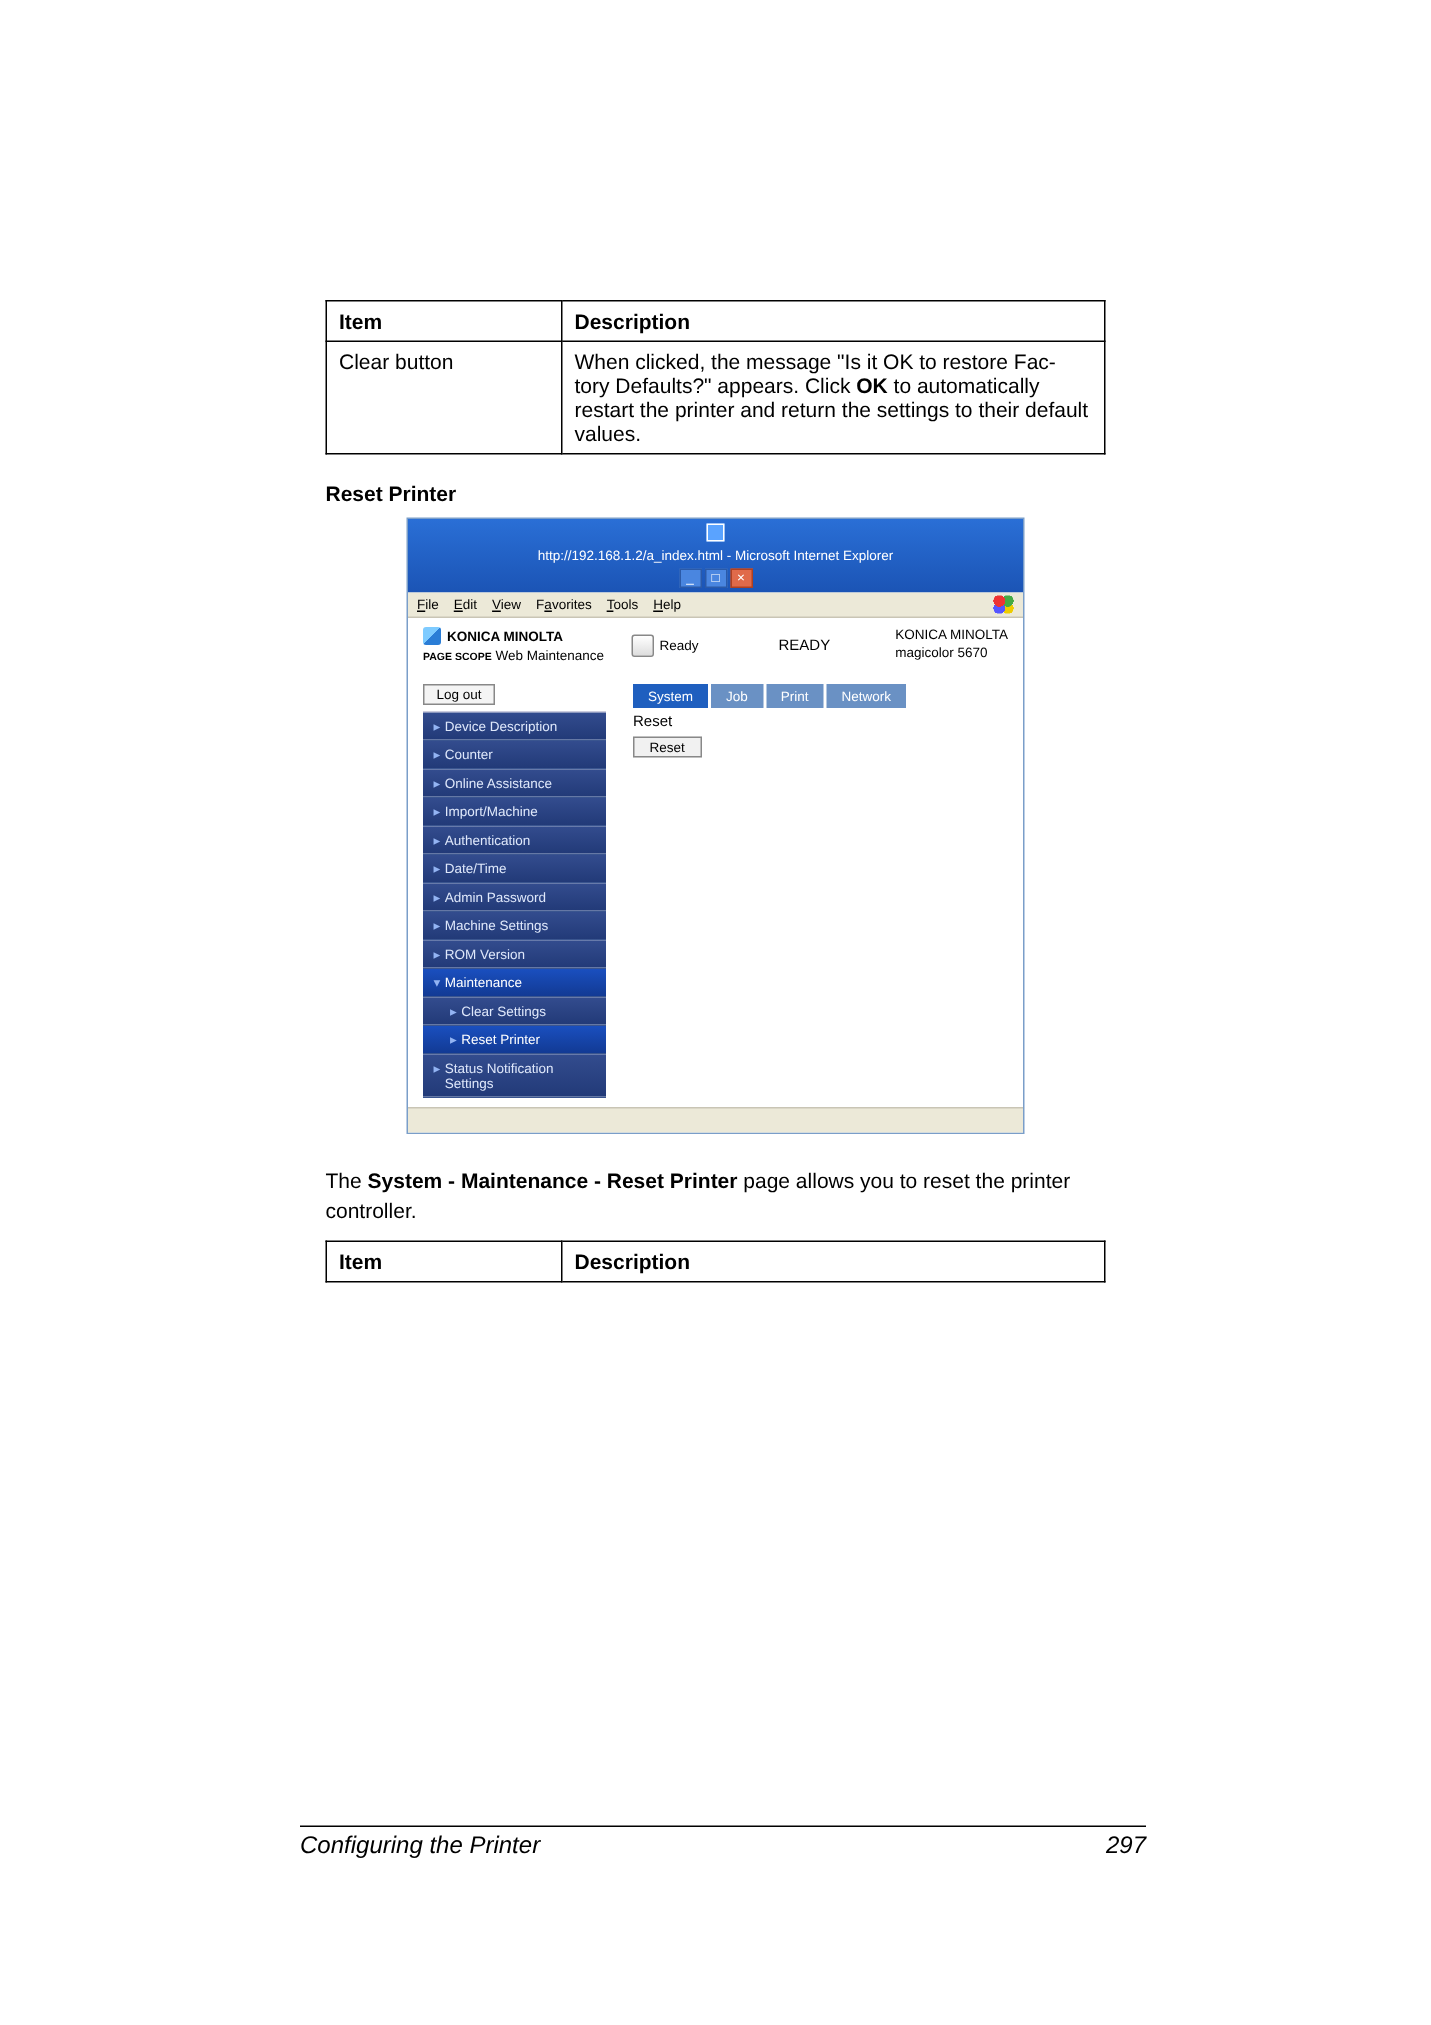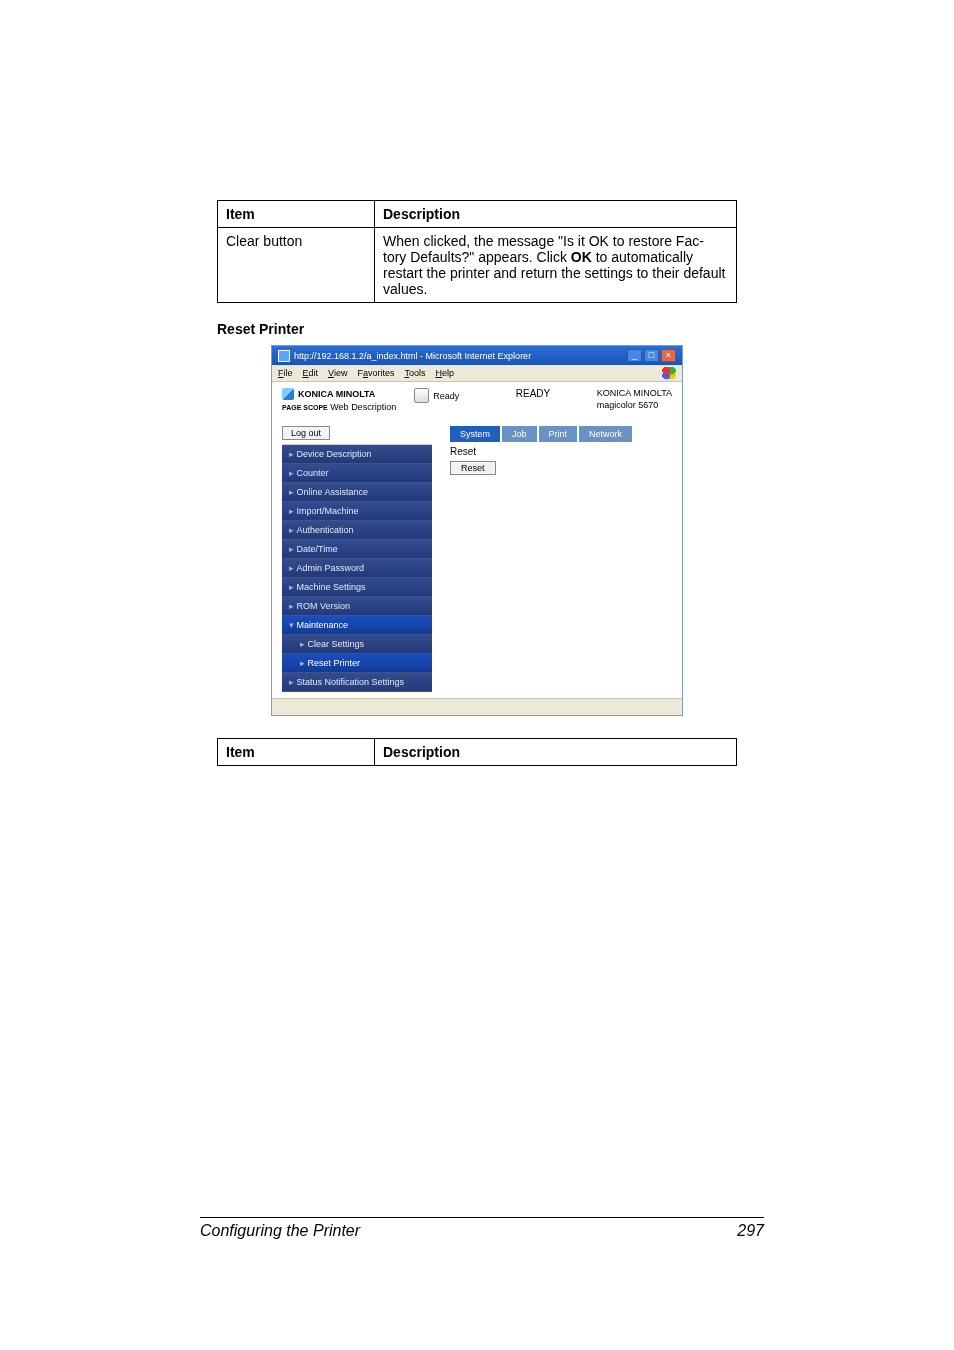--- a/index.html
+++ b/index.html
@@ -52,20 +52,21 @@
     font-size: 9px;
     background: #fff;
   }
   .shot .titlebar {
     background: linear-gradient(#2a6fd6, #1b54b5);
     color: #fff;
     padding: 3px 6px;
     display: flex;
     align-items: center;
     gap: 4px;
+    flex-direction: column;
   }
   .shot .titlebar .ticon {
     width: 10px; height: 10px; background: #5aa3ff; border: 1px solid #fff;
   }
   .shot .titlebar .title { flex: 1; font-size: 9px; }
   .shot .winbtns { display: flex; gap: 2px; }
   .shot .winbtns span {
     width: 13px; height: 11px; display: inline-flex; align-items: center; justify-content: center;
     background: #4a86e0; border: 1px solid #2b5aa8; color: #fff; font-size: 9px; line-height: 1;
   }
@@ -84,42 +85,42 @@
     margin-left: auto;
     width: 14px; height: 12px;
     background:
       radial-gradient(circle at 30% 30%, #e33 0 30%, transparent 31%),
       radial-gradient(circle at 70% 30%, #4a4 0 30%, transparent 31%),
       radial-gradient(circle at 30% 70%, #55f 0 30%, transparent 31%),
       radial-gradient(circle at 70% 70%, #ec0 0 30%, transparent 31%);
   }
   .shot .headerrow {
     display: flex;
-    align-items: flex-start;
+    align-items: center;
     padding: 6px 10px 4px 10px;
   }
   .shot .km-logo {
     display: flex; align-items: center; gap: 4px; font-weight: bold; font-size: 9px;
   }
   .shot .km-logo .dot {
     width: 12px; height: 12px; border-radius: 2px;
     background: linear-gradient(135deg, #7ecbff 0 50%, #2a7dd6 50% 100%);
   }
   .shot .webcon { font-size: 9px; margin-top: 2px; }
   .shot .readyblock { display: flex; align-items: center; gap: 4px; margin-left: 18px; }
   .shot .readyblock .ricon {
     width: 13px; height: 13px;
     border: 1px solid #888;
     background: linear-gradient(#fff, #ddd);
     border-radius: 2px;
   }
   .shot .readycenter { flex: 1; text-align: center; font-size: 10px; padding-left: 10px; }
   .shot .deviceinfo { font-size: 9px; text-align: left; line-height: 1.3; }
   .shot .topsplit { display: flex; padding: 4px 10px 0 10px; }
-  .shot .leftcol { width: 150px; }
+  .shot .leftcol { width: 122px; }
   .shot .rightcol { flex: 1; padding-left: 18px; }
   .shot .logout {
     display: inline-block;
     border: 1px solid #888;
     background: #f4f4f4;
     padding: 1px 8px;
     font-size: 9px;
     margin: 6px 0 4px 0;
   }
   .shot .tabs { display: flex; gap: 2px; margin: 6px 0 4px 0; }
@@ -223,21 +224,21 @@
           <span class="winflag"></span>
         </div>
 
         <div class="headerrow">
           <div>
             <div class="km-logo">
               <span class="dot"></span>
               <span>KONICA MINOLTA</span>
             </div>
             <div class="webcon">
-              <b style="font-size:7px">PAGE SCOPE</b><span> Web Description</span>
+              <b style="font-size:7px">PAGE SCOPE</b><span> Web Maintenance</span>
             </div>
           </div>
           <div class="readyblock">
             <span class="ricon"></span>
             <span>Ready</span>
           </div>
           <div class="readycenter">READY</div>
           <div class="deviceinfo">
             <div>KONICA MINOLTA</div>
             <div>magicolor 5670</div>
@@ -311,20 +312,23 @@
               </div>
             <div class="panel-title">Reset</div>
             <div class="resetbtn">Reset</div>
           </div>
         </div>
 
         <div class="statusbar"></div>
       </div>
     </div>
 
+    <p class="caption">
+      <span>The </span><b>System - Maintenance - Reset Printer</b><span> page allows you to reset the printer controller.</span>
+    </p>
 
     <table class="info">
       <tbody>
           <tr>
         <th style="width:140px">Item</th>
         <th>Description</th>
       </tr>
     </tbody>
       </table>
 

